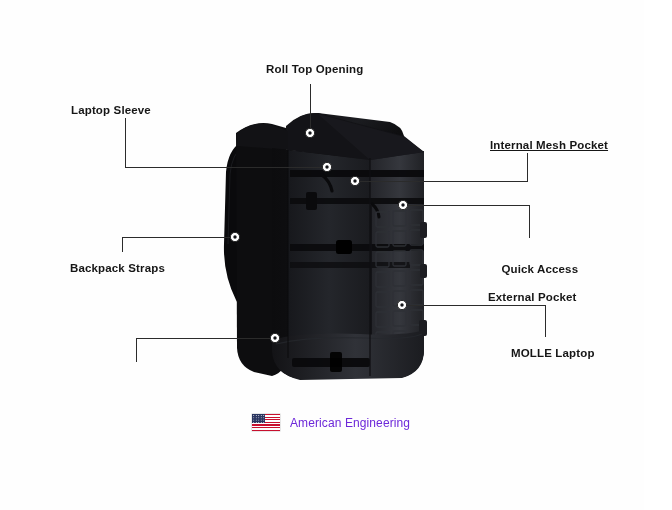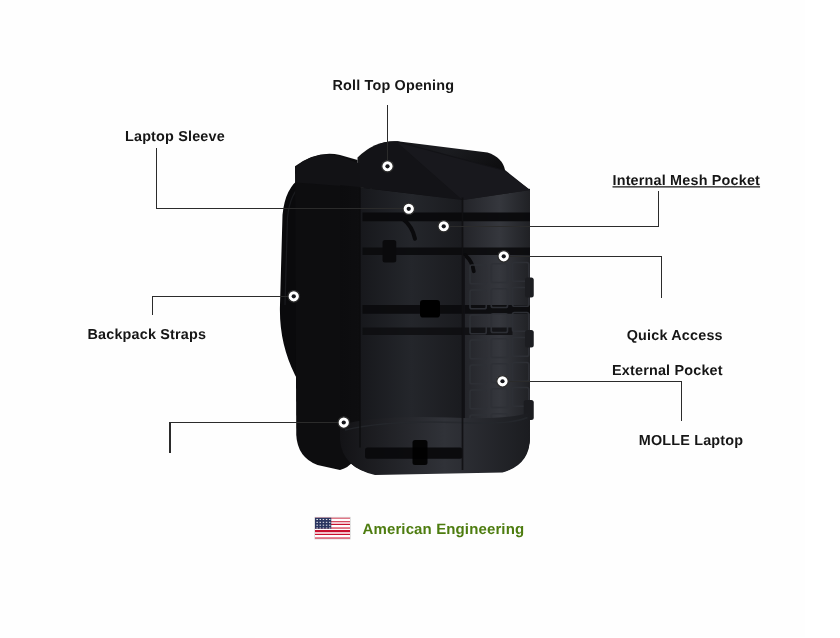--- a/index.html
+++ b/index.html
@@ -54,21 +54,21 @@
     background:#2a3560;
   }
   #badge .flag .canton .star-grid{
     position:absolute;inset:0;
     background-image:
       radial-gradient(circle at 1.2px 1.2px, rgba(255,255,255,.92) 0.45px, transparent 0.55px);
     background-size:2.5px 2.3px;
     background-position:0.5px 0.4px;
   }
   #badge .badge-text{
-    font-weight:bold;font-size:12px;letter-spacing:0.1px;color:#4d7c0f;
+    font-weight:normal;font-size:12px;letter-spacing:0.1px;color:#6d28d9;
   }
 
   
   svg.layer{position:absolute;left:0;top:0;width:672px;height:510px;}
   svg#leaders{pointer-events:none;}
 </style>
 </head>
 <body>
 
 <div id="stage">
@@ -241,28 +241,28 @@
       </g>
       <g>
         <circle cx="402" cy="305" r="4.6" fill="#ffffff" stroke="#2b2b2b" stroke-width="1"></circle>
         <circle cx="402" cy="305" r="1.7" fill="#15161a"></circle>
       </g>
     </g>
   </svg>
 
   <div class="callout-label" style="left:266px;top:63px;">Roll Top Opening</div>
 
-  <div class="callout-label" style="left:100px;top:104px;">Laptop Sleeve</div>
+  <div class="callout-label" style="left:71px;top:104px;">Laptop Sleeve</div>
 
   <div class="callout-label" style="left:70px;top:262px;">Backpack Straps</div>
 
 
   <div class="callout-label" style="left:490px;top:139px;text-decoration:underline;">Internal Mesh Pocket</div>
 
-  <div class="callout-label two-line" style="left:488px;top:248px;text-align:right;">
+  <div class="callout-label two-line" style="left:488px;top:248px;">
     <span class="l1">Quick Access</span>
     <span class="l2">External Pocket</span>
   </div>
 
   <div class="callout-label" style="left:511px;top:347px;">MOLLE Laptop</div>
 
   <div id="badge">
     <span class="flag">
       <span class="stripes">
         <i></i>

